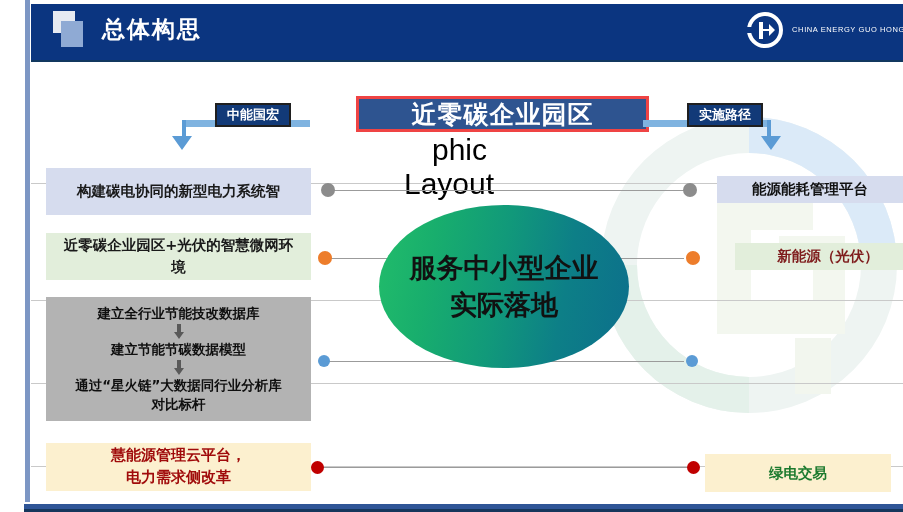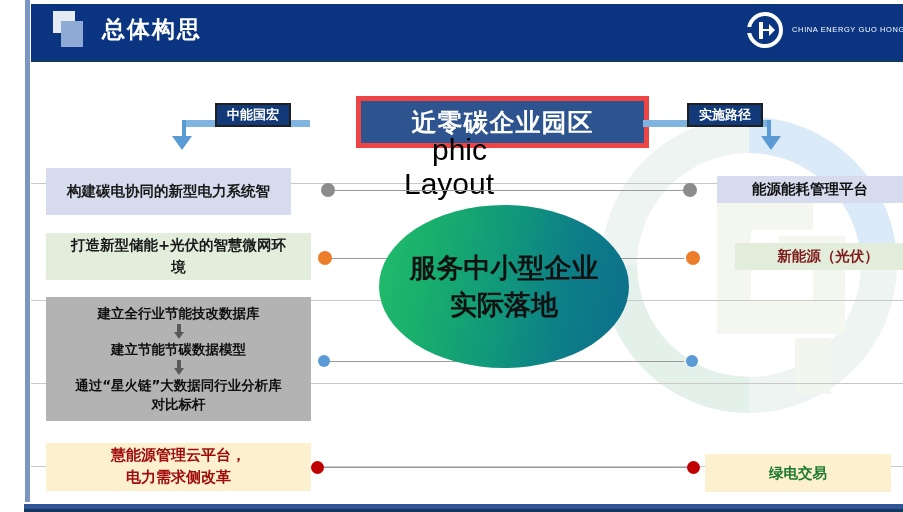--- a/index.html
+++ b/index.html
@@ -77,26 +77,26 @@
   }
 
   
   .hrule {
     position: absolute; left: 0; width: 903px; height: 1px;
     background: #c9c9c9;
   }
 
   
   #main-title {
-    position: absolute; left: 332px; top: 96px; width: 293px; height: 52px;
+    position: absolute; left: 332px; top: 96px; width: 293px; height: 36px;
     background: #2e5490;
     display: flex; align-items: center; justify-content: center;
     color: #ffffff; font-size: 25px; font-weight: bold; letter-spacing: 1px;
     font-family: "DejaVu Sans", sans-serif;
-    border: 5px solid #ef4444;
+    border: 3px solid #ef4444;
   }
   #overlay-text {
     position: absolute; left: 408px; top: 133px;
     font-size: 30px; color: #000000; line-height: 1.12;
     font-family: "Liberation Sans", sans-serif;
   }
   #overlay-text .l2 { margin-left: -28px; display: block; }
 
   
   .tag {
@@ -122,21 +122,21 @@
     align-items: center; justify-content: center;
     text-align: center;
     font-weight: bold;
     font-family: "DejaVu Sans", sans-serif;
     z-index: 5;
   }
   .box-line { display: block; white-space: nowrap; }
 
   
   #box-l1 {
-    left: 22px; top: 168px; width: 245px; height: 47px;
+    left: 22px; top: 168px; width: 265px; height: 47px;
     background: #d6dcee; color: #1a1a1a; font-size: 14.5px; line-height: 1.45;
   }
   #box-l2 {
     left: 22px; top: 233px; width: 265px; height: 47px;
     background: #e2eedb; color: #1a1a1a; font-size: 14.5px; line-height: 1.45;
   }
   #box-l3 {
     left: 22px; top: 297px; width: 265px; height: 124px;
     background: #b3b3b3; color: #0f0f0f; font-size: 13.5px; line-height: 1.4;
     justify-content: center;
@@ -264,21 +264,21 @@
       <span class="box-line">服务中小型企业</span>
       <span class="box-line">实际落地</span>
     </div>
   </div>
 
   <div class="box" id="box-l1">
     <span class="box-line">构建碳电协同的新型电力系统智</span>
   </div>
 
   <div class="box" id="box-l2">
-    <span class="box-line">打造新型储能+光伏的智慧微网环</span>
+    <span class="box-line">近零碳企业园区+光伏的智慧微网环</span>
     <span class="box-line">境</span>
   </div>
 
   <div class="box" id="box-l3">
     <span class="box-line">建立全行业节能技改数据库</span>
     <svg class="dn-arrow" width="14" height="15" viewBox="0 0 14 15">
       <path d="M5 0 h4 v8 h3 L7 15 L2 8 h3 z" fill="#595959"></path>
     </svg>
     <span class="box-line">建立节能节碳数据模型</span>
     <svg class="dn-arrow" width="14" height="15" viewBox="0 0 14 15">

